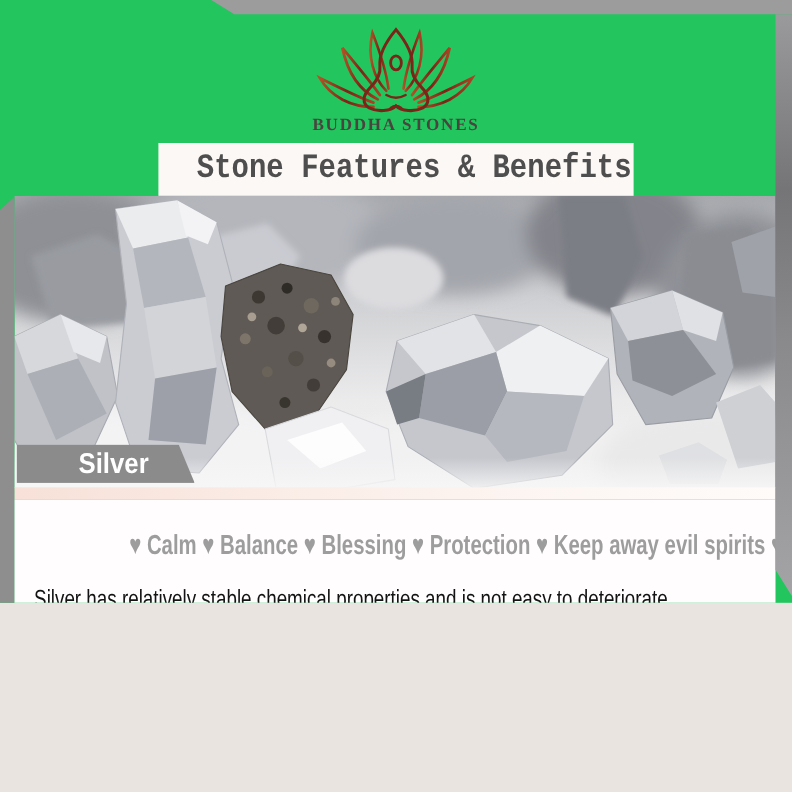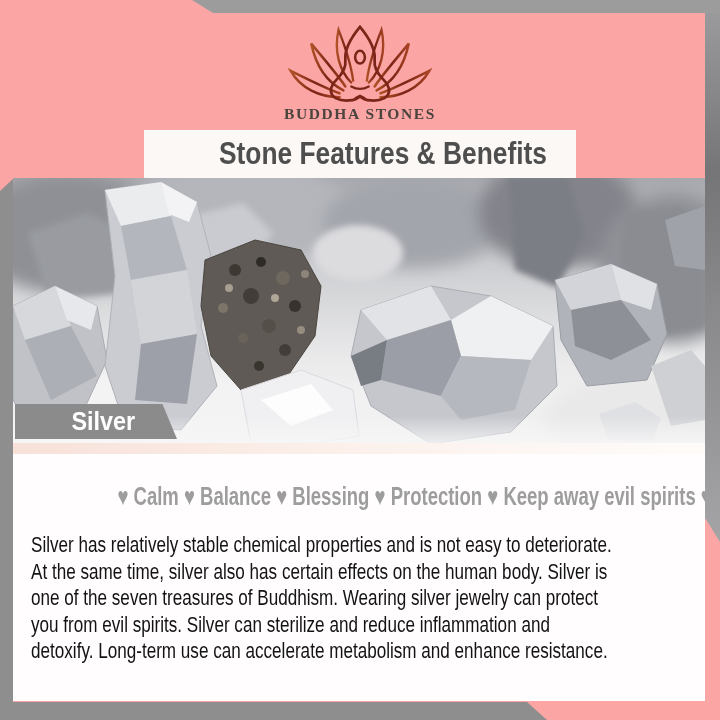--- a/index.html
+++ b/index.html
@@ -1,31 +1,31 @@
 <!DOCTYPE html>
 <html><head>
 <meta charset="utf-8">
 <style>
   html,body{margin:0;padding:0;}
   body{width:720px;height:720px;overflow:hidden;background:#e9e4df;}
-  .page{position:relative;width:720px;height:720px;background:#fca5a5;
+  .page{position:relative;width:720px;height:548px;background:#22c55e;
         font-family:"Liberation Sans",sans-serif;overflow:hidden;}
 
   
   .ribbons{position:absolute;left:0;top:0;width:720px;height:720px;z-index:10;pointer-events:none;}
 
   
   .header{position:absolute;top:24px;left:0;width:720px;text-align:center;z-index:2;}
   .logo{display:block;margin:0 auto;}
   .brand{margin-top:1px;font-family:"Liberation Serif",serif;font-weight:600;
          font-size:15.5px;letter-spacing:1.6px;color:#4a443e;white-space:nowrap;}
 
   
   .title-strip{position:absolute;top:130px;left:50%;transform:translateX(-50%);
-               width:432px;height:48px;background:#fbf8f5;text-align:right;z-index:2;}
+               width:432px;height:48px;background:#fbf8f5;text-align:right;z-index:2;font-family:Liberation Mono, monospace;}
   .title-strip span{display:inline-block;white-space:nowrap;line-height:48px;
                     font-size:31px;font-weight:bold;color:#4e4e4e;transform:scaleX(0.85);}
 
   
   .photo{position:absolute;left:13px;top:178px;width:692px;height:266px;overflow:hidden;z-index:1;}
 
   
   .stone-label{position:absolute;left:15px;top:404px;width:162px;height:35px;
                background:#8b8b8b;clip-path:polygon(0 0,91% 0,100% 100%,0 100%);z-index:3;text-align:center;}
   .stone-label span{display:inline-block;white-space:nowrap;padding-left:26px;line-height:34px;

